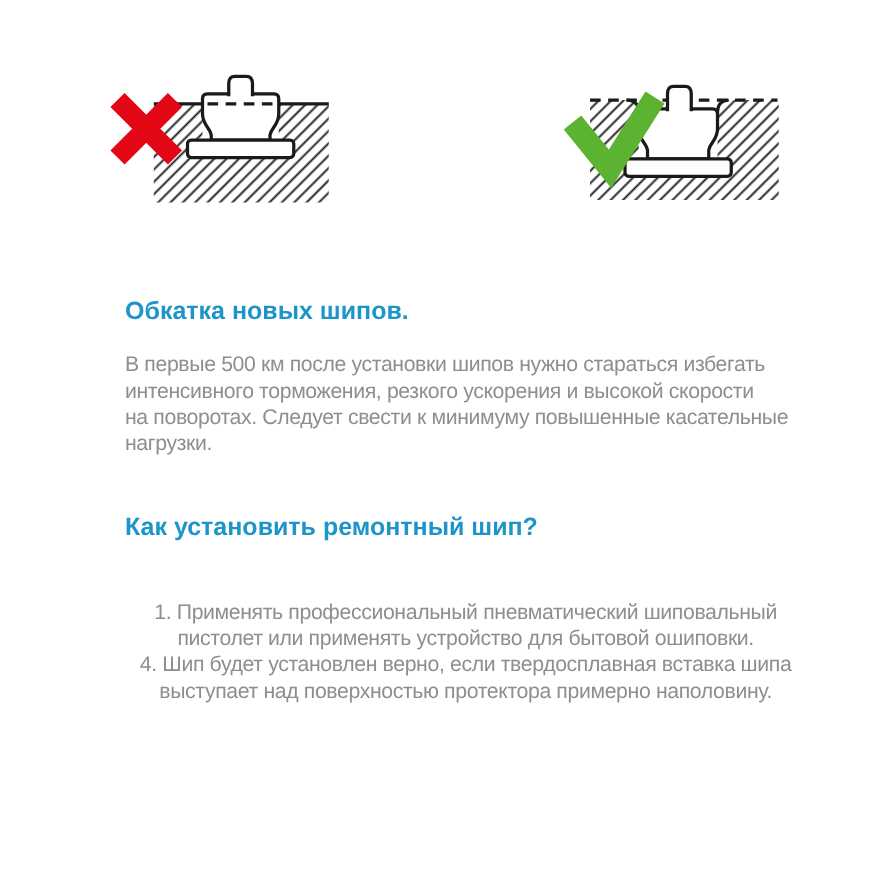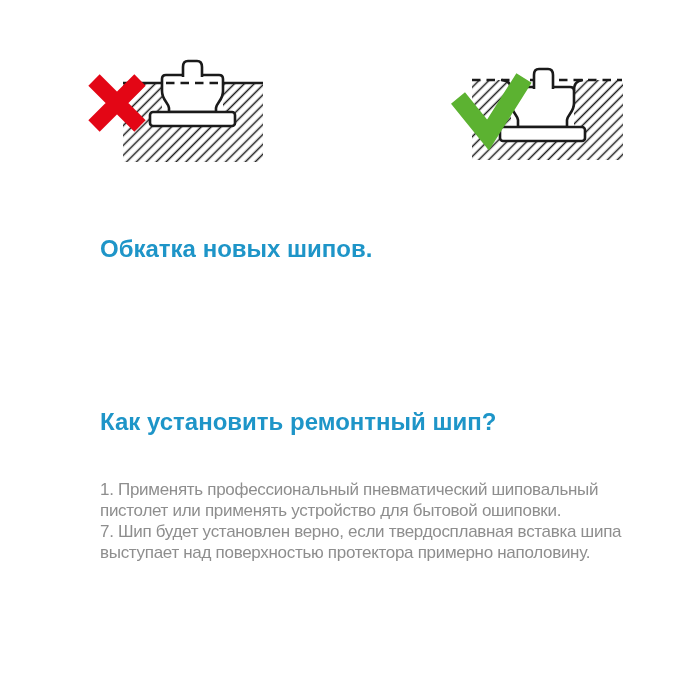--- a/index.html
+++ b/index.html
@@ -20,34 +20,34 @@
   .ln    { stroke: var(--line, #1a1a1a); stroke-width: 2.6; fill: none; }
   .white { fill: #ffffff; stroke: var(--line, #1a1a1a); stroke-width: 2.6; stroke-linejoin: round; }
   .dash  { stroke: var(--line, #1a1a1a); stroke-width: 2.6; fill: none; stroke-dasharray: 8.5 6; }
   .hatch-fill { fill: url(#hatch); }
   .cross-ln { stroke: var(--cross, #e30615); stroke-width: 16; fill: none; }
   .check-ln { stroke: var(--check, #5cb231); stroke-width: 18; fill: none; }
 
   
   .section-heading {
     position: absolute; left: 100px; margin: 0;
-    font-size: 24px; line-height: 28px; font-weight: bold;
+    font-size: 20px; line-height: 28px; font-weight: bold;
     color: var(--heading, #1e95c8);
     white-space: nowrap;
   }
   #heading-break-in  { top: 235px; }
   #heading-install   { top: 408px; }
 
   .body-text {
     position: absolute; left: 100px; width: 545px;
     font-size: 17px; line-height: 21px; letter-spacing: -0.3px;
     color: var(--body, #8e8e8e);
   }
   #paragraph-break-in { top: 281px; }
-  #install-steps      { top: 479px; }
+  #install-steps      { top: 479px; text-align: center; }
   #install-steps p    { margin: 0; }
 </style>
 </head>
 <body>
 
 <div class="canvas">
 
   <figure class="diagram diagram-wrong">
     <svg viewBox="0 0 190 115" width="190" height="115">
       <defs>
@@ -85,20 +85,21 @@
       <rect class="white" x="50" y="72" width="85" height="14" rx="3"></rect>
       <path class="white" d="M84,34 V20 Q84,14 89,14 H98 Q103,14 103,20 V34"></path>
 
       <g>
         <path class="check-ln" d="M8,43 L38,80 L74,23"></path>
       </g>
     </svg>
   </figure>
 
   <h2 class="section-heading" id="heading-break-in">Обкатка новых шипов.</h2>
+  <div class="body-text" id="paragraph-break-in">В первые 500 км после установки шипов нужно стараться избегать интенсивного торможения, резкого ускорения и высокой скорости на&nbsp;поворотах. Следует свести к&nbsp;минимуму повышенные касательные нагрузки.</div>
 
   <h2 class="section-heading" id="heading-install">Как установить ремонтный шип?</h2>
   <div class="body-text" id="install-steps">
     <p>1. Применять профессиональный пневматический шиповальный пистолет или применять устройство для бытовой ошиповки.</p>
-    <p>7. Шип будет установлен верно, если твердосплавная вставка шипа выступает над поверхностью протектора примерно наполовину.</p>
+    <p>4. Шип будет установлен верно, если твердосплавная вставка шипа выступает над поверхностью протектора примерно наполовину.</p>
   </div>
 
 </div>
 
 </body></html>

